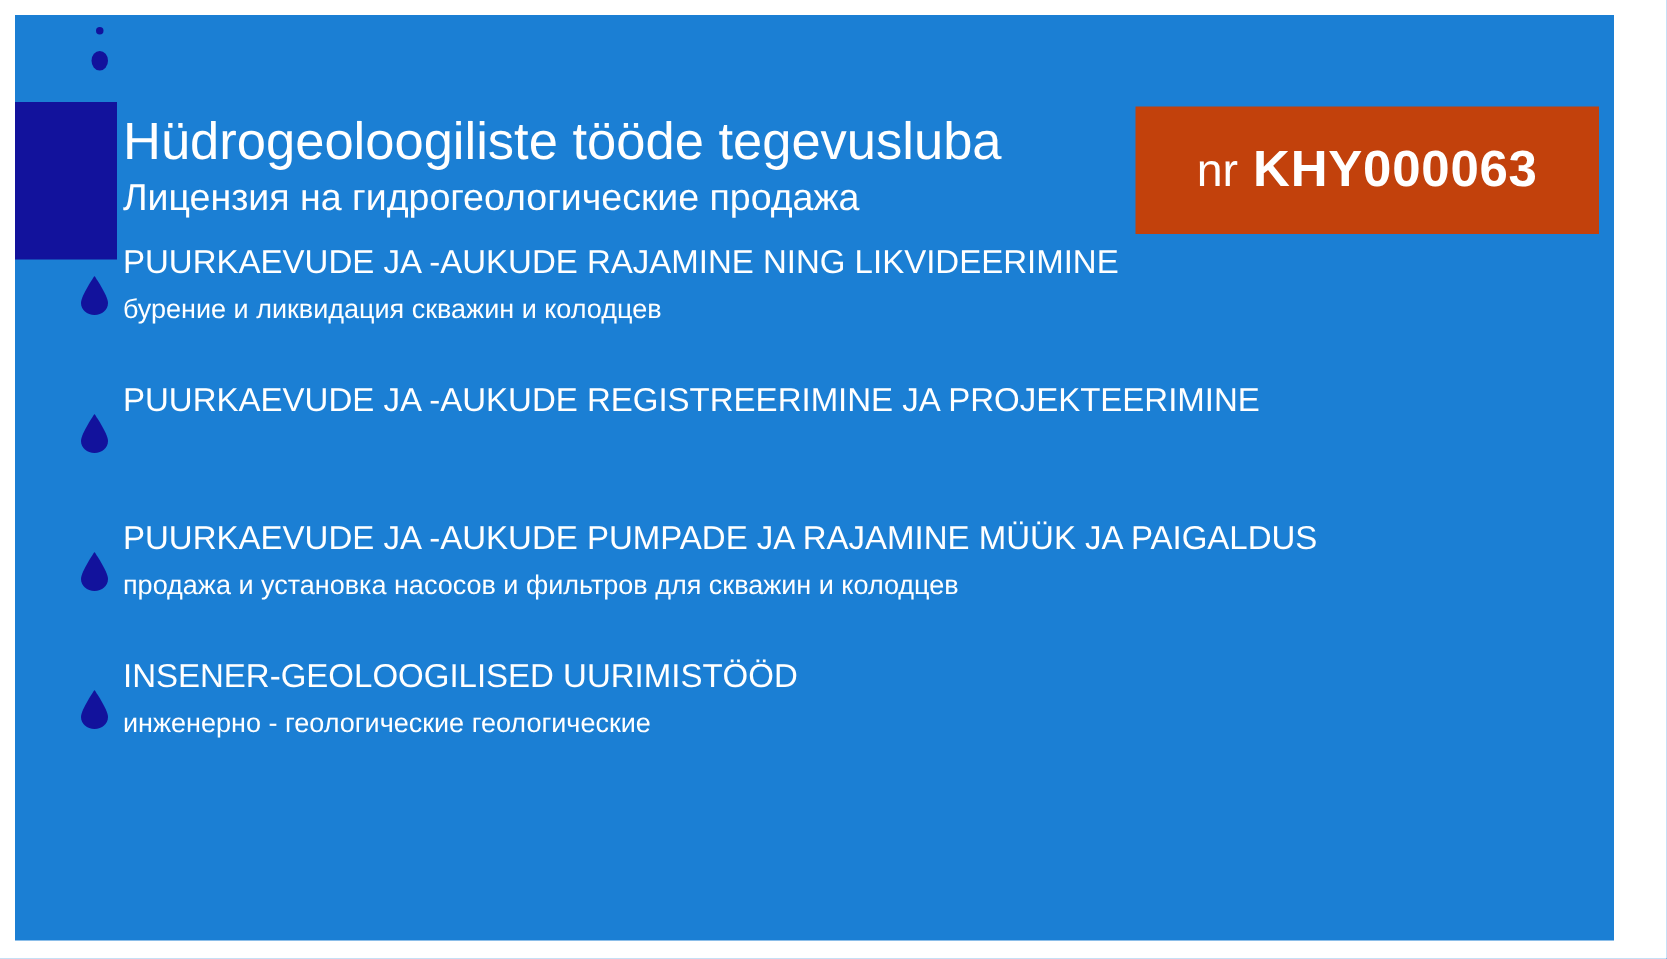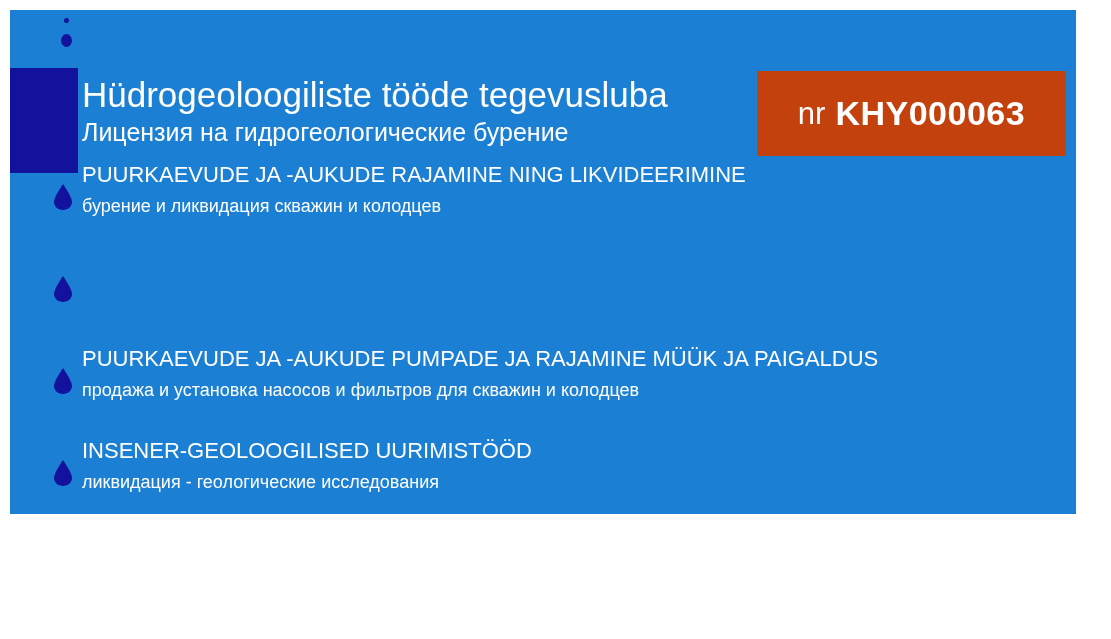--- a/index.html
+++ b/index.html
@@ -11,21 +11,21 @@
     width: 1111px;
     height: 639px;
     font-family: "Liberation Sans", sans-serif;
     overflow: hidden;
   }
   .poster {
     position: absolute;
     left: 10px;
     top: 10px;
     width: 1066px;
-    height: 504px;
+    height: 617px;
     background: #1b7fd4;
   }
   
   .logo-block {
     position: absolute;
     left: 0px;
     top: 58px;
     width: 68px;
     height: 105px;
     background: #12129c;
@@ -134,21 +134,21 @@
 
   <div class="logo-block"></div>
 
   <div class="dot-col">
     <div class="d1"></div>
     <div class="d2"></div>
   </div>
 
   <div class="title-wrap">
     <div class="title-et">Hüdrogeoloogiliste tööde tegevusluba</div>
-    <div class="title-ru">Лицензия на гидрогеологические бурение</div>
+    <div class="title-ru">Лицензия на гидрогеологические продажа</div>
   </div>
 
   <div class="licence-badge">
     <span class="nr">nr</span>
     <span class="num">KHY000063</span>
   </div>
 
   <div class="services">
 
     <div class="service">
@@ -156,32 +156,33 @@
         <path d="M9 0 C9 0 0 13 0 18 C0 22.4 4 26 9 26 C14 26 18 22.4 18 18 C18 13 9 0 9 0 Z" fill="#12129c"></path>
       </svg>
       <div class="svc-et">PUURKAEVUDE JA -AUKUDE RAJAMINE NING LIKVIDEERIMINE</div>
       <div class="svc-ru">бурение и ликвидация скважин и колодцев</div>
     </div>
 
     <div class="service">
       <svg class="drop" viewBox="0 0 18 26">
         <path d="M9 0 C9 0 0 13 0 18 C0 22.4 4 26 9 26 C14 26 18 22.4 18 18 C18 13 9 0 9 0 Z" fill="#12129c"></path>
       </svg>
+      <div class="svc-et">PUURKAEVUDE JA -AUKUDE REGISTREERIMINE JA PROJEKTEERIMINE</div>
     </div>
 
     <div class="service">
       <svg class="drop" viewBox="0 0 18 26">
         <path d="M9 0 C9 0 0 13 0 18 C0 22.4 4 26 9 26 C14 26 18 22.4 18 18 C18 13 9 0 9 0 Z" fill="#12129c"></path>
       </svg>
       <div class="svc-et">PUURKAEVUDE JA -AUKUDE PUMPADE JA RAJAMINE MÜÜK JA PAIGALDUS</div>
       <div class="svc-ru">продажа и установка насосов и фильтров для скважин и колодцев</div>
     </div>
 
     <div class="service">
       <svg class="drop" viewBox="0 0 18 26">
         <path d="M9 0 C9 0 0 13 0 18 C0 22.4 4 26 9 26 C14 26 18 22.4 18 18 C18 13 9 0 9 0 Z" fill="#12129c"></path>
       </svg>
       <div class="svc-et">INSENER-GEOLOOGILISED UURIMISTÖÖD</div>
-      <div class="svc-ru">ликвидация - геологические исследования</div>
+      <div class="svc-ru">инженерно - геологические геологические</div>
     </div>
 
   </div>
 </div>
 
 </body></html>

